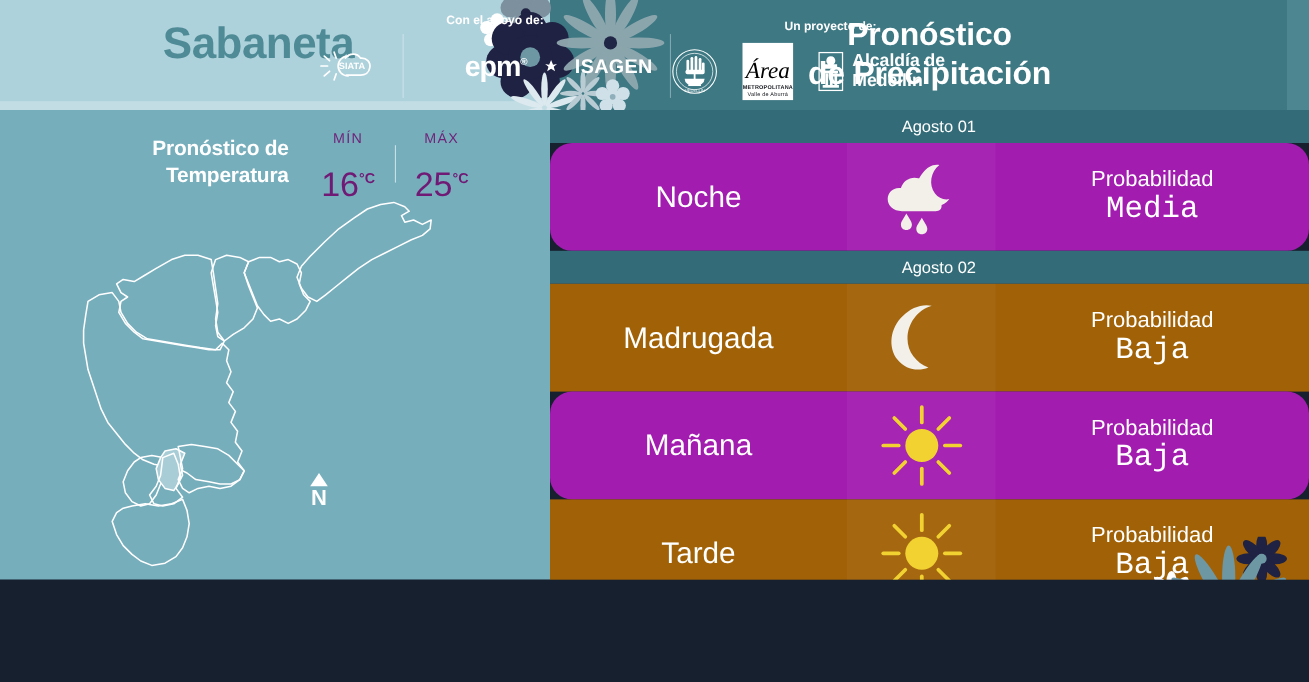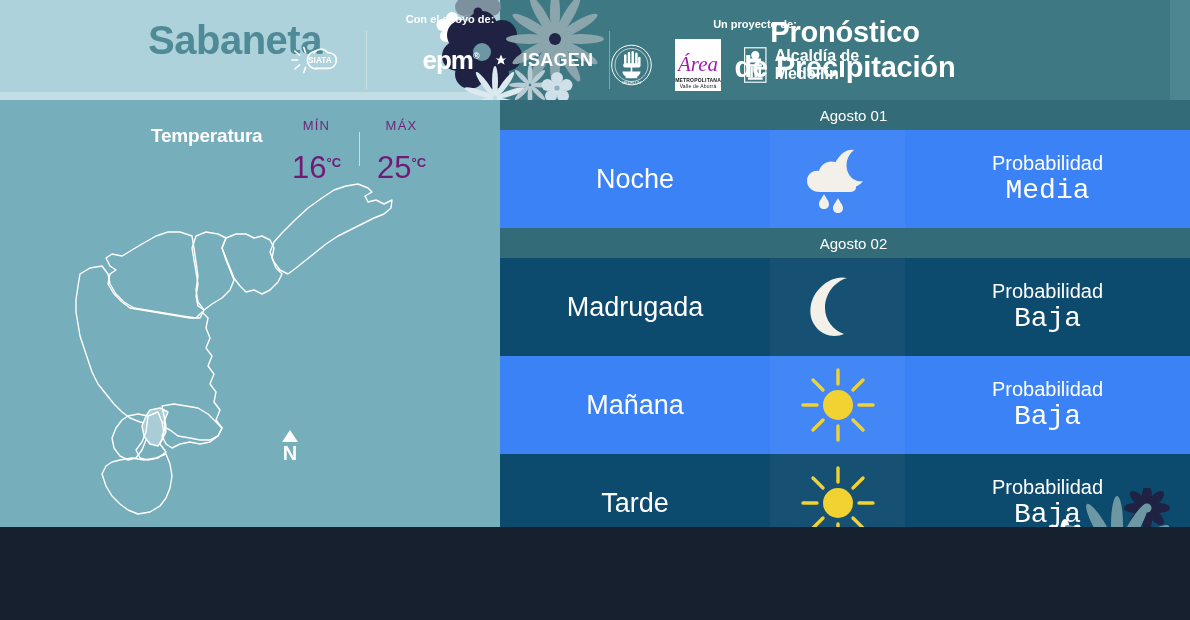--- a/index.html
+++ b/index.html
@@ -101,22 +101,22 @@
     position: absolute; left: 500px; top: 100px; width: 690px; height: 427px;
   }
   .date-bar {
     height: 30px; background: #336c78;
     display: flex; align-items: center; justify-content: center;
     color: #ffffff; font-size: 15px; padding-left: 17px;
   }
   .fc-row {
     display: flex; height: 98px; align-items: stretch;
   }
-  .fc-row.tone-a { background: #3b82f6; }
-  .fc-row.tone-b { background: #0c4a6e; }
+  .fc-row.tone-a { background: #a21caf; border-radius: 20px; }
+  .fc-row.tone-b { background: #a16207; }
   .cell-period {
     width: 270px; display: flex; align-items: center; justify-content: center;
     color: #ffffff; font-size: 27px;
   }
   .cell-icon {
     width: 135px; display: flex; align-items: center; justify-content: center;
     background: rgba(255,255,255,0.045);
   }
   .cell-prob {
     flex: 1; display: flex; flex-direction: column;
@@ -149,21 +149,21 @@
   .epm-txt { font-size: 26px; letter-spacing: -1px; margin-left: 40px; }
   .epm-txt sup { font-size: 9px; vertical-align: super; }
   .isagen-txt { font-size: 18px; letter-spacing: 0.3px; }
   .area-box {
     background: #ffffff; width: 56px; height: 52px;
     display: flex; flex-direction: column;
     align-items: center; justify-content: flex-end;
     padding-bottom: 2px;
   }
   .area-script {
-    color: #a21caf; font-family: "Liberation Serif", serif;
+    color: #000000; font-family: "Liberation Serif", serif;
     font-style: italic; font-size: 21px; line-height: 1; margin-bottom: 2px;
   }
   .area-sub1 { font-size: 5px; color: #14161c; font-weight: bold; letter-spacing: 0.2px; }
   .area-sub2 { font-size: 5px; color: #14161c; letter-spacing: 0.2px; }
   .alc-wrap { display: flex; align-items: center; gap: 7px; }
   .alc-txt { color: #ffffff; font-size: 16px; font-weight: bold; }
 
   
   .hdr-sliver {
     position: absolute; left: 1170px; top: 0; width: 20px; height: 100px;
@@ -279,20 +279,21 @@
           <circle cx="0" cy="0" r="7"></circle>
         <circle cx="0" cy="0" r="2.6" fill="#8fb0bb"></circle>
       </g>
     </g>
   </svg>
 
   <div class="map-panel">
 
     <div class="temp-block">
       <div class="temp-label">
+        <div>Pronóstico de</div>
         <div>Temperatura</div>
       </div>
       <div class="temp-vals">
         <div class="temp-col">
           <div class="tc-cap">MÍN</div>
           <div class="tc-val">
             <span>16</span><sup>°C</sup>
           </div>
         </div>
         <div class="temp-div"></div>

